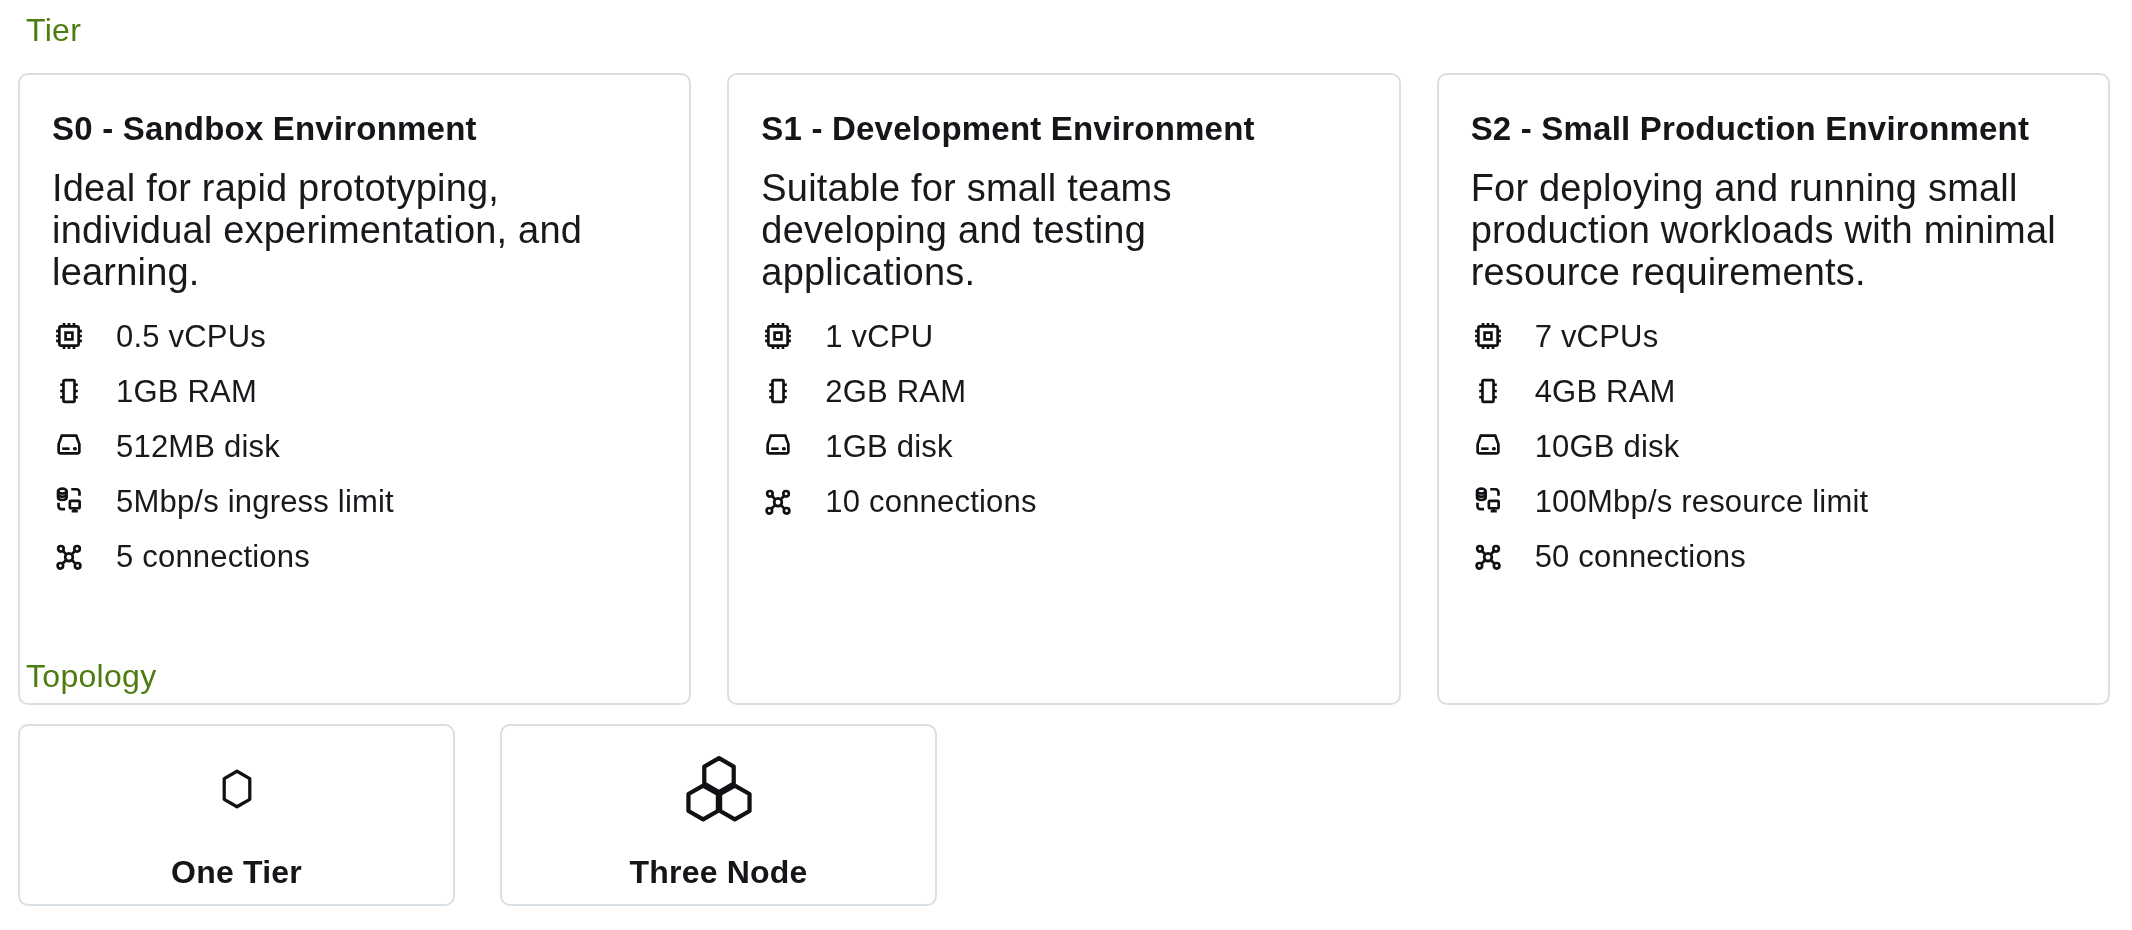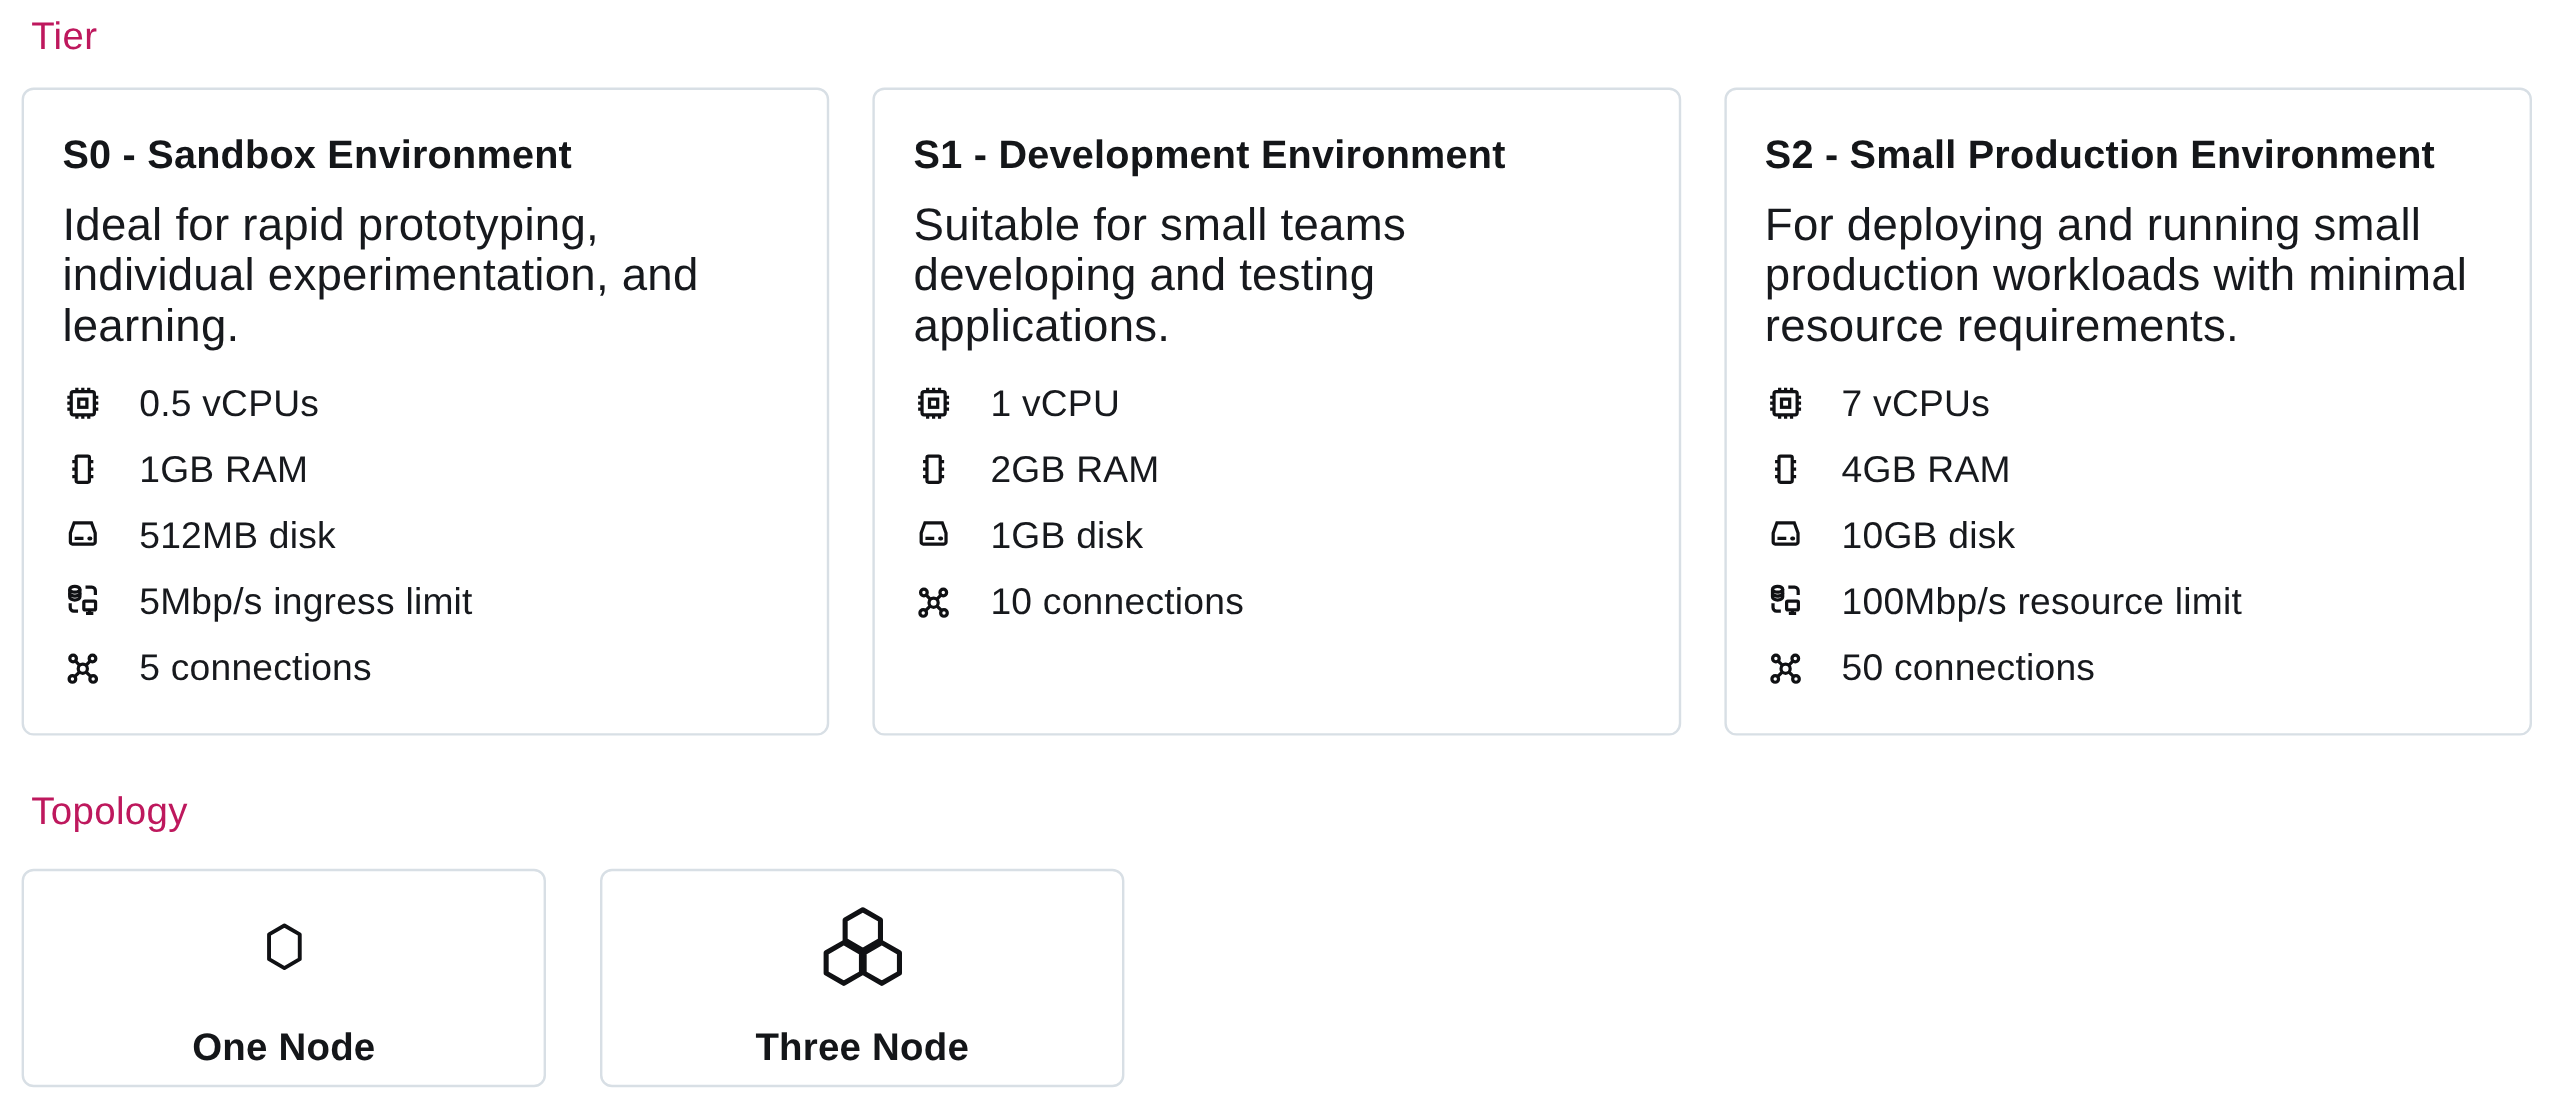--- a/index.html
+++ b/index.html
@@ -13,38 +13,38 @@
     width: 2132px;
     height: 930px;
     background: #ffffff;
     overflow: hidden;
   }
   .section-label {
     position: absolute;
     left: 26px;
     font-size: 32px;
     line-height: 40px;
-    color: #be185d;
+    color: #4d7c0f;
     letter-spacing: 0.3px;
   }
   #tier-label { top: 10px; }
   #topology-label { top: 656px; }
 
   #tier-cards {
     position: absolute;
     left: 18px;
     top: 73px;
     width: 2092px;
     height: 540px;
     display: grid;
     grid-template-columns: repeat(3, 1fr);
     gap: 36px;
   }
   .tier-card {
-    height: 540px;
+    height: 632px;
     background: #ffffff;
     border: 2px solid #d8dfe5;
     border-radius: 10px;
     padding: 32px 16px 0 32px;
     cursor: pointer;
   }
   .tier-card .card-title {
     font-size: 33px;
     font-weight: bold;
     line-height: 44px;
@@ -283,21 +283,21 @@
   <div id="topology-label" class="section-label">Topology</div>
 
   <div id="topology-cards">
 
     <div class="topology-card">
       <div class="topology-icon-box">
         <svg width="38" height="42" viewBox="3.6 1 16.8 22" stroke-width="1.7">
           <path d="M12 2.7l6.7 3.9v10.8L12 21.3l-6.7-3.9V6.6z"></path>
         </svg>
       </div>
-      <div class="topology-title">One Node</div>
+      <div class="topology-title">One Tier</div>
     </div>
 
     <div class="topology-card">
       <div class="topology-icon-box">
         <svg width="68" height="68" viewBox="2 1 30 30.5" stroke-width="1.9">
           <path d="M17 2.4l6.6 3.8v7.6L17 17.6l-6.6-3.8V6.2z"></path>
           <path d="M9.9 14.7l6.6 3.8v7.6l-6.6 3.8-6.6-3.8v-7.6z"></path>
           <path d="M24.1 14.7l6.6 3.8v7.6l-6.6 3.8-6.6-3.8v-7.6z"></path>
         </svg>
       </div>

